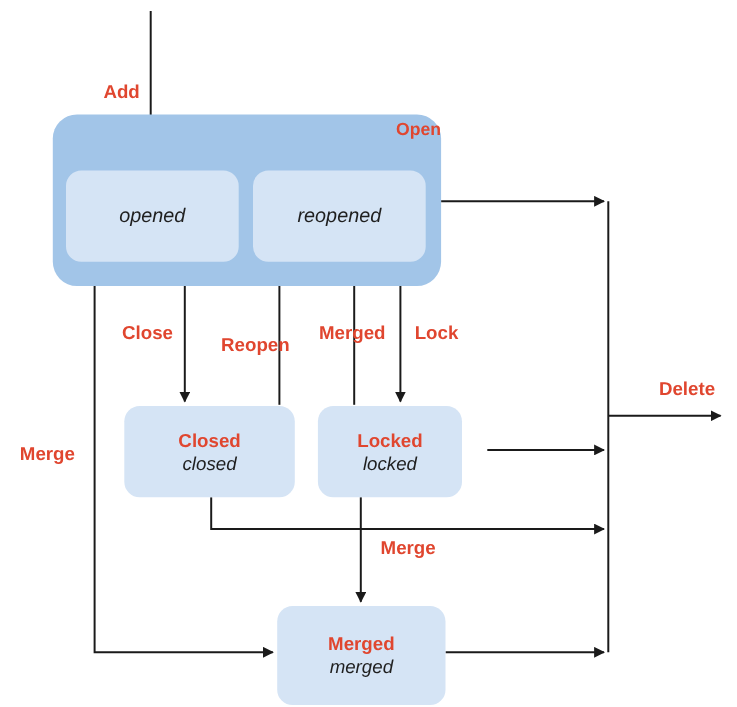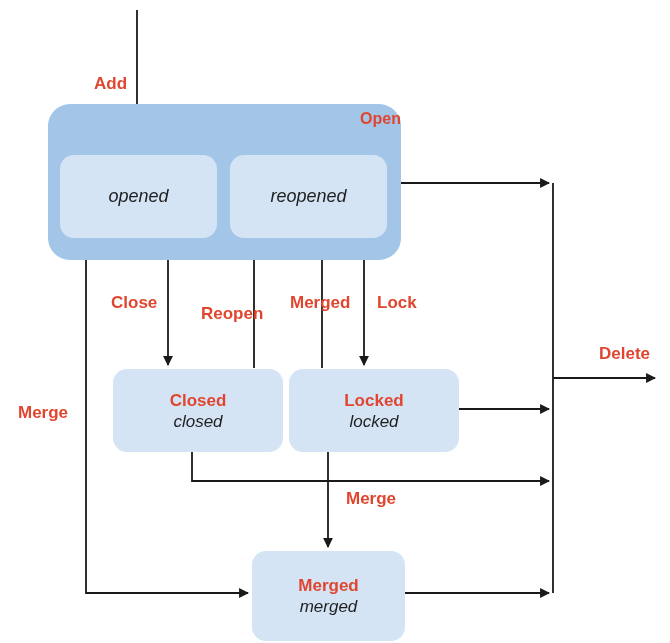--- a/index.html
+++ b/index.html
@@ -94,26 +94,26 @@
   </div>
 
   <div class="state" style="left:60px; top:155px; width:157px; height:83px;">
     <span class="state-name">opened</span>
   </div>
 
   <div class="state" style="left:230px; top:155px; width:157px; height:83px;">
     <span class="state-name">reopened</span>
   </div>
 
-  <div class="state" style="left:113px; top:369px; width:170px; height:83px;">
+  <div class="state" style="left:113px; top:369px; width:155px; height:83px;">
     <span class="state-title">Closed</span>
     <span class="state-name" style="font-size:17px;">closed</span>
   </div>
 
-  <div class="state" style="left:289px; top:369px; width:170px; height:83px;">
+  <div class="state" style="left:289px; top:369px; width:131px; height:83px;">
     <span class="state-title">Locked</span>
     <span class="state-name" style="font-size:17px;">locked</span>
   </div>
 
   <div class="state" style="left:252px; top:551px; width:153px; height:90px;">
     <span class="state-title">Merged</span>
     <span class="state-name" style="font-size:17px;">merged</span>
   </div>
 
   <div class="edge-label" style="left:94px;  top:36px;margin-top:38px;">Add</div>

